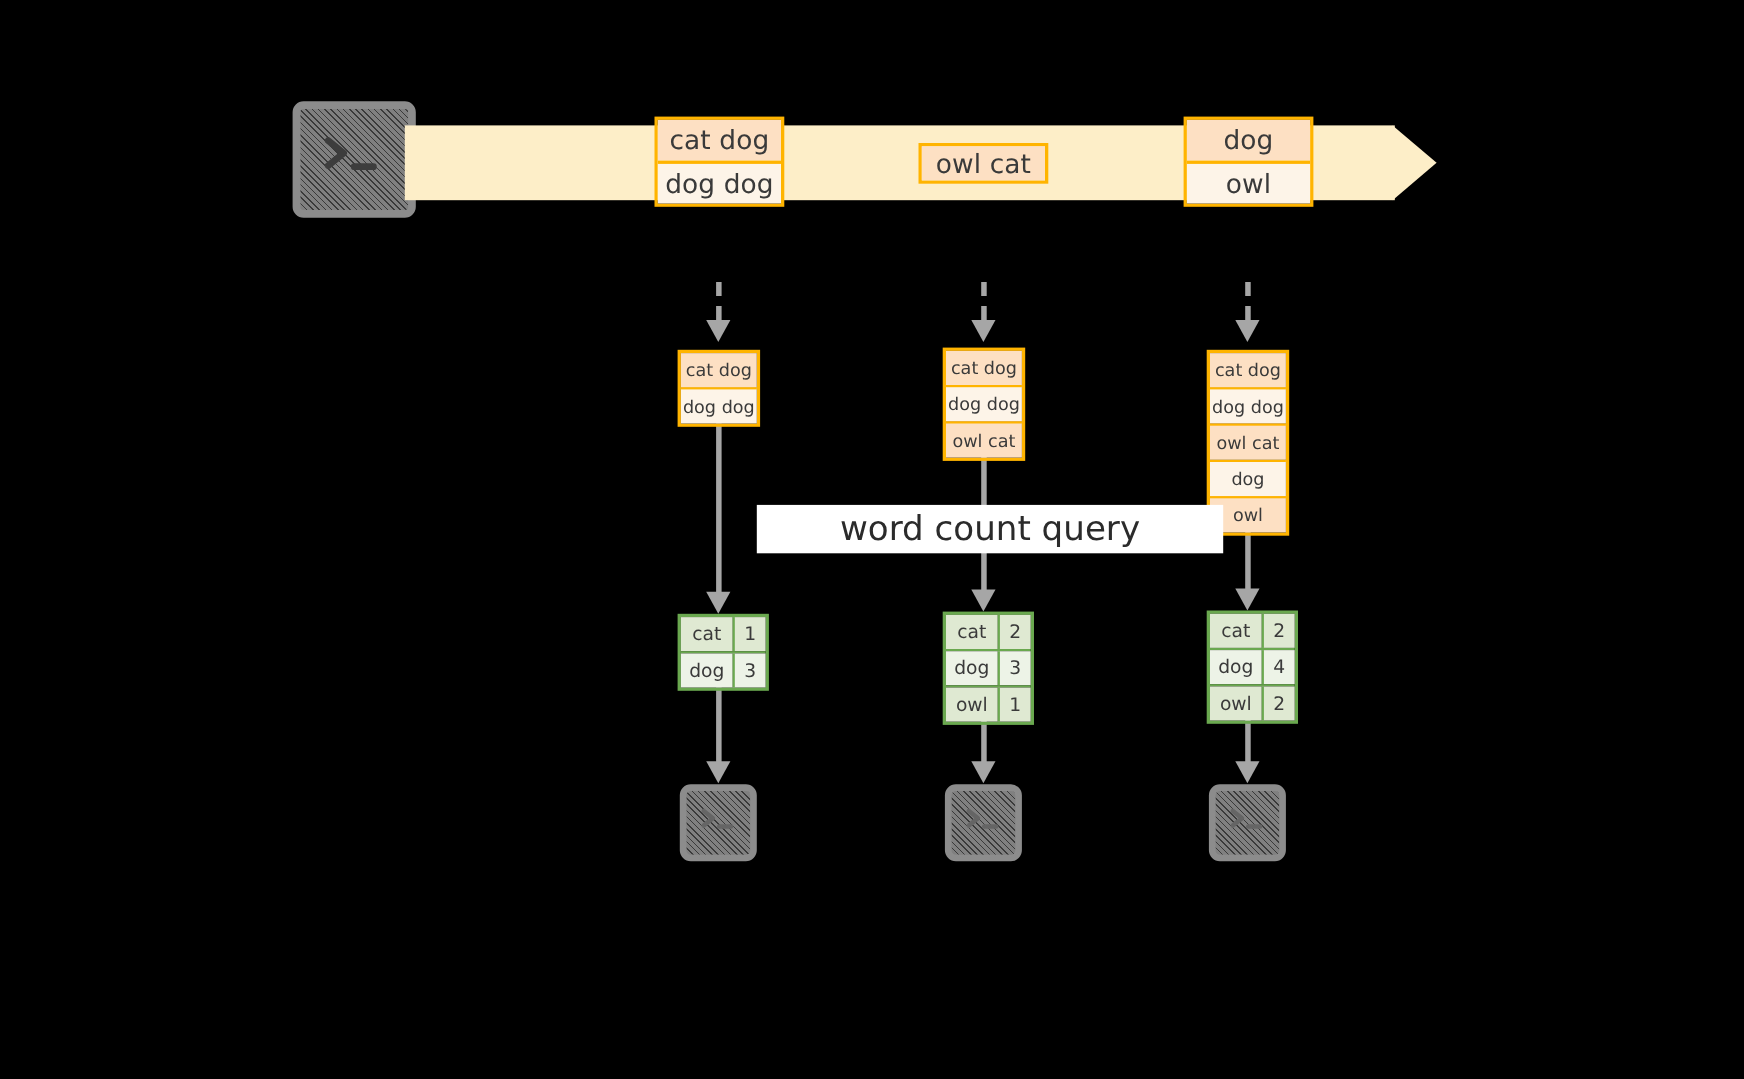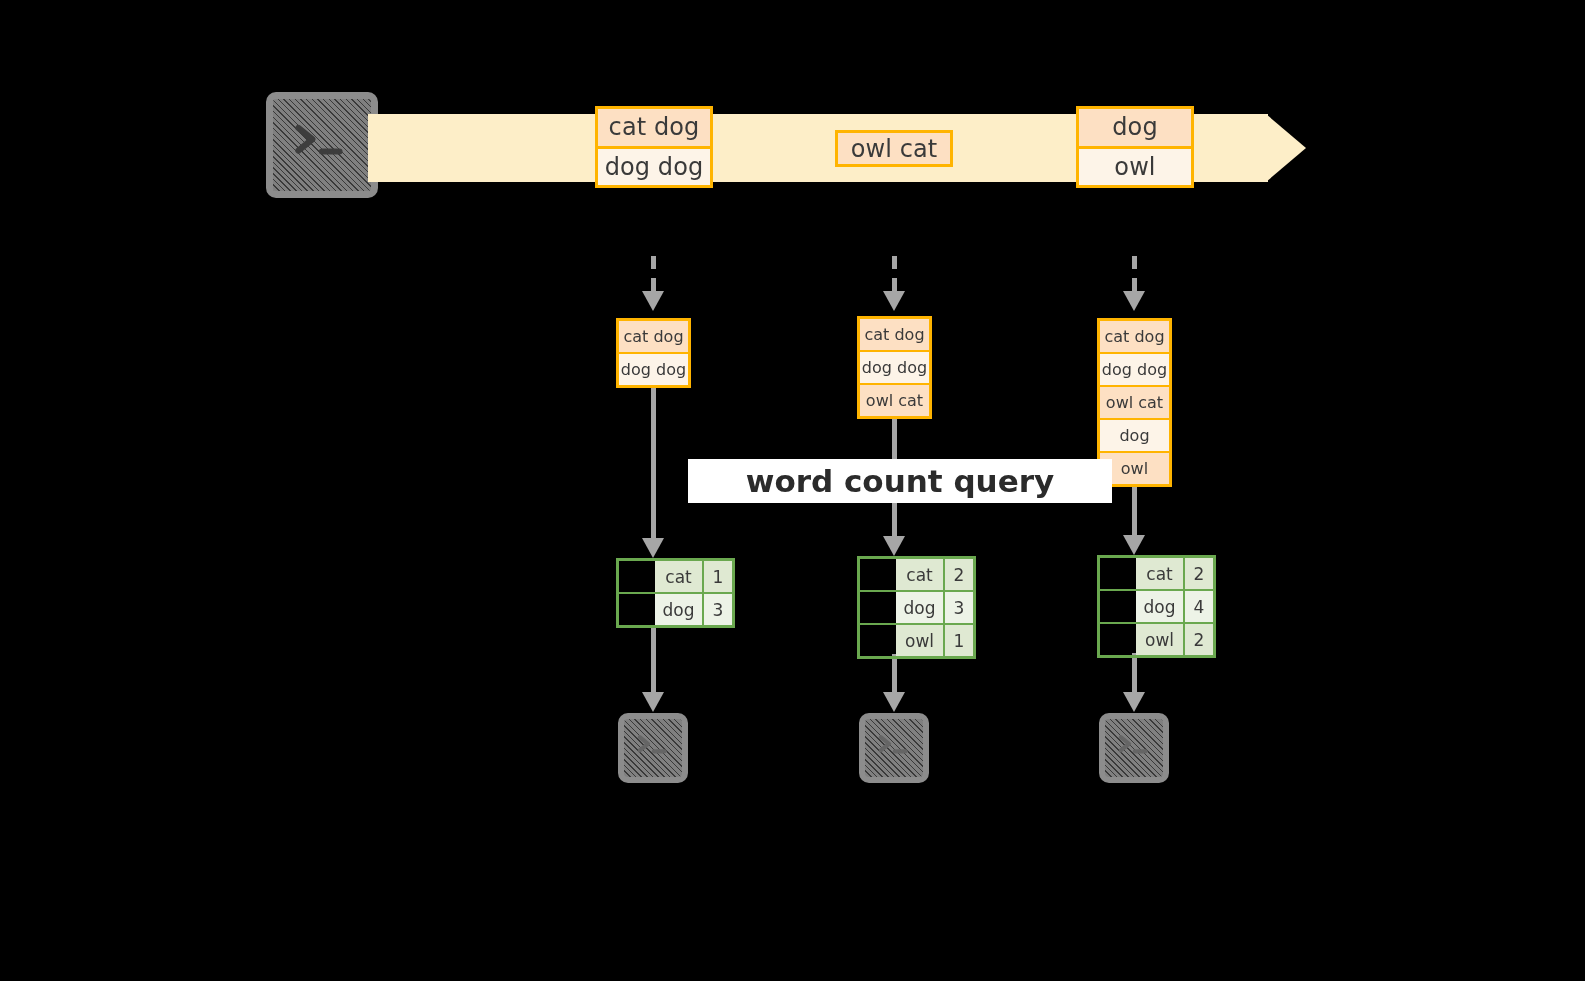--- a/index.html
+++ b/index.html
@@ -39,42 +39,42 @@
          display:flex;flex-direction:column;z-index:3;}
   .stack .row{height:31px;display:flex;align-items:center;
               justify-content:center;color:#3a3a3a;font-size:16px;}
   .stack .row.a{background:#fde0c3;}
   .stack .row.b{background:#fdf4e8;}
   .stack .row + .row{border-top:2px solid #ffb400;}
 
   
   .res{position:absolute;border:3px solid #6aa84f;box-sizing:border-box;
        display:flex;flex-direction:column;z-index:3;}
-  .res .row{height:31px;display:flex;padding-left:36px;}
+  .res .row{height:31px;display:flex;}
   .res .row + .row{border-top:2px solid #6aa84f;}
   .res .c{display:flex;align-items:center;justify-content:center;
           color:#3a3a3a;font-size:17px;}
   .res .c.k{width:47px;}
   .res .c.v{width:28px;border-left:2px solid #6aa84f;}
   .res .row.a .c{background:#dfe9d2;}
   .res .row.b .c{background:#edf3e7;}
 
   
   .vline{position:absolute;width:5px;background:#a6a6a6;z-index:1;}
   .vdash{position:absolute;width:5px;z-index:1;
          background:repeating-linear-gradient(to bottom,
             #a6a6a6 0 13px, rgba(0,0,0,0) 13px 22px);}
   .vhead{position:absolute;width:0;height:0;z-index:1;
          border-left:11px solid transparent;
          border-right:11px solid transparent;
          border-top:20px solid #a6a6a6;}
 
   
   .band{position:absolute;background:#ffffff;z-index:4;
-        display:flex;align-items:center;justify-content:center;font-weight:bold;}
+        display:flex;align-items:center;justify-content:center;}
   .band span{color:#2b2b2b;font-size:31px;}
 </style>
 </head>
 <body>
 
 <div id="canvas">
 
   <div class="term" style="left:266px;top:92px;width:112px;height:106px;">
     <svg viewBox="0 0 112 106">
       <path d="M29 33 L45 46 L29 59" fill="none" stroke="#3d3d3d" stroke-width="7" stroke-linecap="round" stroke-linejoin="round"></path>

